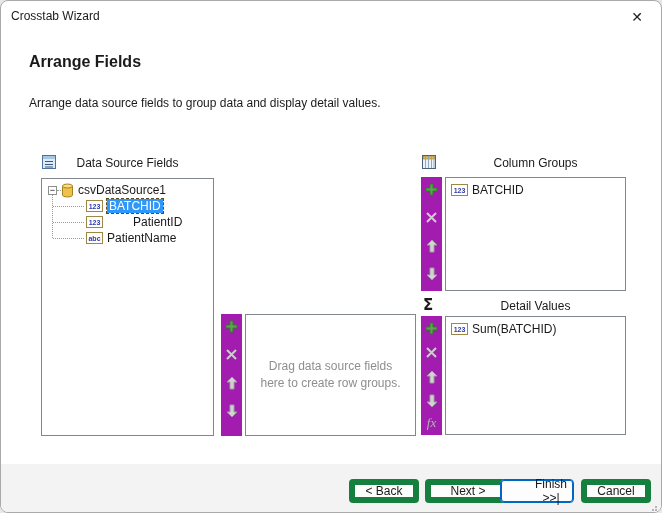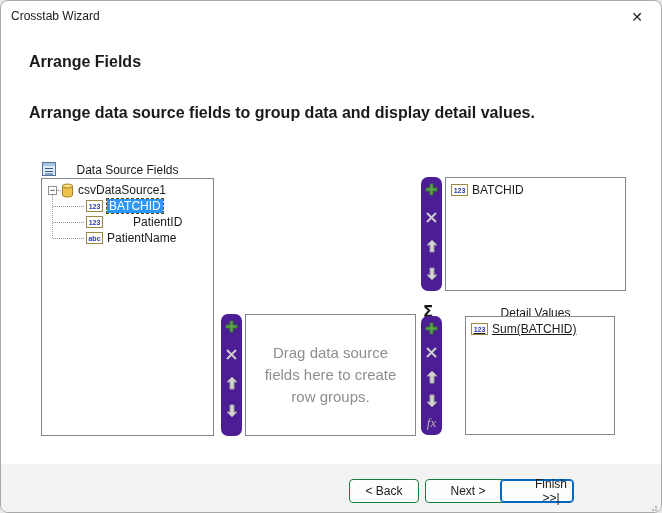--- a/index.html
+++ b/index.html
@@ -9,28 +9,28 @@
     border:1px solid #a9a9a9;border-radius:8px;overflow:hidden;
     font-family:"Liberation Sans",sans-serif;color:#1a1a1a;
   }
   .titlebar-title{position:absolute;left:10px;top:8px;font-size:12px;}
   .close-btn{
     position:absolute;right:8px;top:2px;width:32px;height:28px;
     display:flex;align-items:center;justify-content:center;cursor:default;
     font-size:14px;font-weight:300;color:#222;background:transparent;border:0;
   }
   .page-title{position:absolute;left:28px;top:52px;font-size:16px;font-weight:bold;}
-  .page-subtitle{position:absolute;left:28px;top:103px;font-size:16px;font-weight:bold;}
-
-  .panel-header{position:absolute;font-size:12px;margin-top:7px;}
+  .page-subtitle{position:absolute;left:28px;top:95px;font-size:12px;}
+
+  .panel-header{position:absolute;font-size:12px;}
   .panel-header .hicon{position:absolute;top:-2px;left:0;width:16px;height:16px;}
   .panel-header .hlabel{display:block;text-align:center;}
 
   .listbox{position:absolute;background:#fff;border:1px solid #82878f;font-size:12px;}
-  .toolstrip{position:absolute;width:21px;background:#4c1d95;border-radius:7px;}
+  .toolstrip{position:absolute;width:21px;background:#a21caf;}
   .tbtn{position:absolute;left:2px;width:17px;height:17px;display:flex;align-items:center;justify-content:center;background:transparent;border:0;padding:0;}
   .fx{font-family:"Liberation Serif",serif;font-style:italic;color:#b3b3b3;font-size:13px;}
 
   .lb-item{display:flex;align-items:center;gap:4px;padding:5px 0 0 5px;}
   .type-icon{
     display:inline-flex;align-items:center;justify-content:center;
     width:17px;height:12px;background:#fffef8;border:1px solid #9b8747;
     font-size:7px;font-weight:bold;color:#2e3bb5;letter-spacing:0;flex:0 0 auto;
   }
   .item-label{white-space:nowrap;}
@@ -43,27 +43,27 @@
     font-size:9px;line-height:7px;color:#000;flex:0 0 auto;
   }
   .connector{position:absolute;}
   .v-dotted{border-left:1px dotted #9a9a9a;width:0;}
   .h-dotted{border-top:1px dotted #9a9a9a;height:0;}
   .sel{
     background:#2e97fc;color:#fff;padding:0 2px;outline:1px dashed #5b4a1e;outline-offset:0;
   }
   .placeholder{
     position:absolute;inset:0;display:flex;align-items:center;justify-content:center;
-    text-align:center;color:#8e8e8e;font-size:15px;line-height:1.45;padding:0 14px;
+    text-align:center;color:#8e8e8e;font-size:12px;line-height:1.45;padding:0 14px;
   }
   .sigma{font-size:15px;font-weight:bold;font-family:"DejaVu Sans",sans-serif;}
 
   .footer{position:absolute;left:0;right:0;top:463px;height:50px;background:#f3f3f3;}
   .btn{
-    position:absolute;top:15px;height:24px;background:#fdfdfd;border:1px solid #15803d;
+    position:absolute;top:15px;height:24px;background:#fdfdfd;border:6px solid #15803d;
     border-radius:4px;font-size:12px;font-family:"Liberation Sans",sans-serif;
     display:flex;align-items:center;justify-content:center;padding:0;color:#1a1a1a;
   }
   .btn.primary-focus{border:1px solid #0067c0;box-shadow:0 0 0 1px #0067c0 inset;}
   .grip{position:absolute;right:3px;bottom:3px;width:10px;height:10px;}
 </style>
 </head>
 <body>
 
 <div class="window">
@@ -114,20 +114,33 @@
     <div class="tree-row" style="left:44px;top:35px;gap:30px;">
       <span class="type-icon">123</span>
       <span class="item-label">PatientID</span>
     </div>
     <div class="tree-row" style="left:44px;top:51px;">
       <span class="type-icon">abc</span>
       <span class="item-label">PatientName</span>
     </div>
   </div>
 
+  <div class="panel-header" style="left:444px;top:155px;width:181px;">
+    <span class="hicon" style="left:-24px;">
+      <svg width="16" height="16" viewBox="0 0 16 16">
+        <rect x="1.5" y="1.5" width="13" height="13" fill="#eef3f9" stroke="#46627f"></rect>
+        <rect x="2" y="2" width="12" height="3" fill="#d9b95c" stroke="#8a6c1f" stroke-width="0.5"></rect>
+        <line x1="4.5" y1="2" x2="4.5" y2="14" stroke="#8fa8c0"></line>
+        <line x1="7.5" y1="2" x2="7.5" y2="14" stroke="#8fa8c0"></line>
+        <line x1="10.5" y1="2" x2="10.5" y2="14" stroke="#8fa8c0"></line>
+        <line x1="13" y1="2" x2="13" y2="14" stroke="#8fa8c0"></line>
+      </svg>
+    </span>
+    <span class="hlabel">Column Groups</span>
+  </div>
 
   <div class="toolstrip" style="left:420px;top:176px;height:114px;">
     <button class="tbtn" style="top:4px;">
       <svg width="13" height="13" viewBox="0 0 13 13">
           <path d="M5 1 h3 v4 h4 v3 h-4 v4 h-3 v-4 H1 V5 h4 Z" fill="#5aa54b" stroke="#357a2b"></path>
         </svg>
     </button>
     <button class="tbtn" style="top:32px;">
       <svg width="11" height="11" viewBox="0 0 11 11">
           <path d="M1 1 L10 10 M10 1 L1 10" stroke="#cdcdcd" stroke-width="2"></path>
@@ -204,31 +217,32 @@
     <button class="tbtn" style="top:76px;">
       <svg width="12" height="14" viewBox="0 0 12 14">
           <path d="M6 13 L1 8 H4 V1 H8 V8 H11 Z" fill="#d2d2d2" stroke="#9e9e9e"></path>
         </svg>
     </button>
     <button class="tbtn fx" style="top:98px;">
       <span>fx</span>
     </button>
   </div>
 
-  <div class="listbox" style="left:464px;top:315px;width:150px;height:119px;text-decoration:underline;">
+  <div class="listbox" style="left:444px;top:315px;width:181px;height:119px;">
     <div class="lb-item">
       <span class="type-icon">123</span>
       <span class="item-label">Sum(BATCHID)</span>
     </div>
   </div>
 
   <div class="footer">
     <button class="btn" style="left:348px;width:70px;">&lt; Back</button>
     <button class="btn" style="left:424px;width:86px;">Next &gt;</button>
     <button class="btn primary-focus" style="left:499px;width:74px;padding-left:28px;">Finish &gt;&gt;|</button>
+    <button class="btn" style="left:580px;width:70px;">Cancel</button>
     <span class="grip">
       <svg width="10" height="10" viewBox="0 0 10 10">
         <rect x="7" y="1" width="2" height="2" fill="#b5b5b5"></rect>
         <rect x="4" y="4" width="2" height="2" fill="#b5b5b5"></rect>
         <rect x="7" y="4" width="2" height="2" fill="#b5b5b5"></rect>
         <rect x="1" y="7" width="2" height="2" fill="#b5b5b5"></rect>
         <rect x="4" y="7" width="2" height="2" fill="#b5b5b5"></rect>
         <rect x="7" y="7" width="2" height="2" fill="#b5b5b5"></rect>
       </svg>
     </span>

